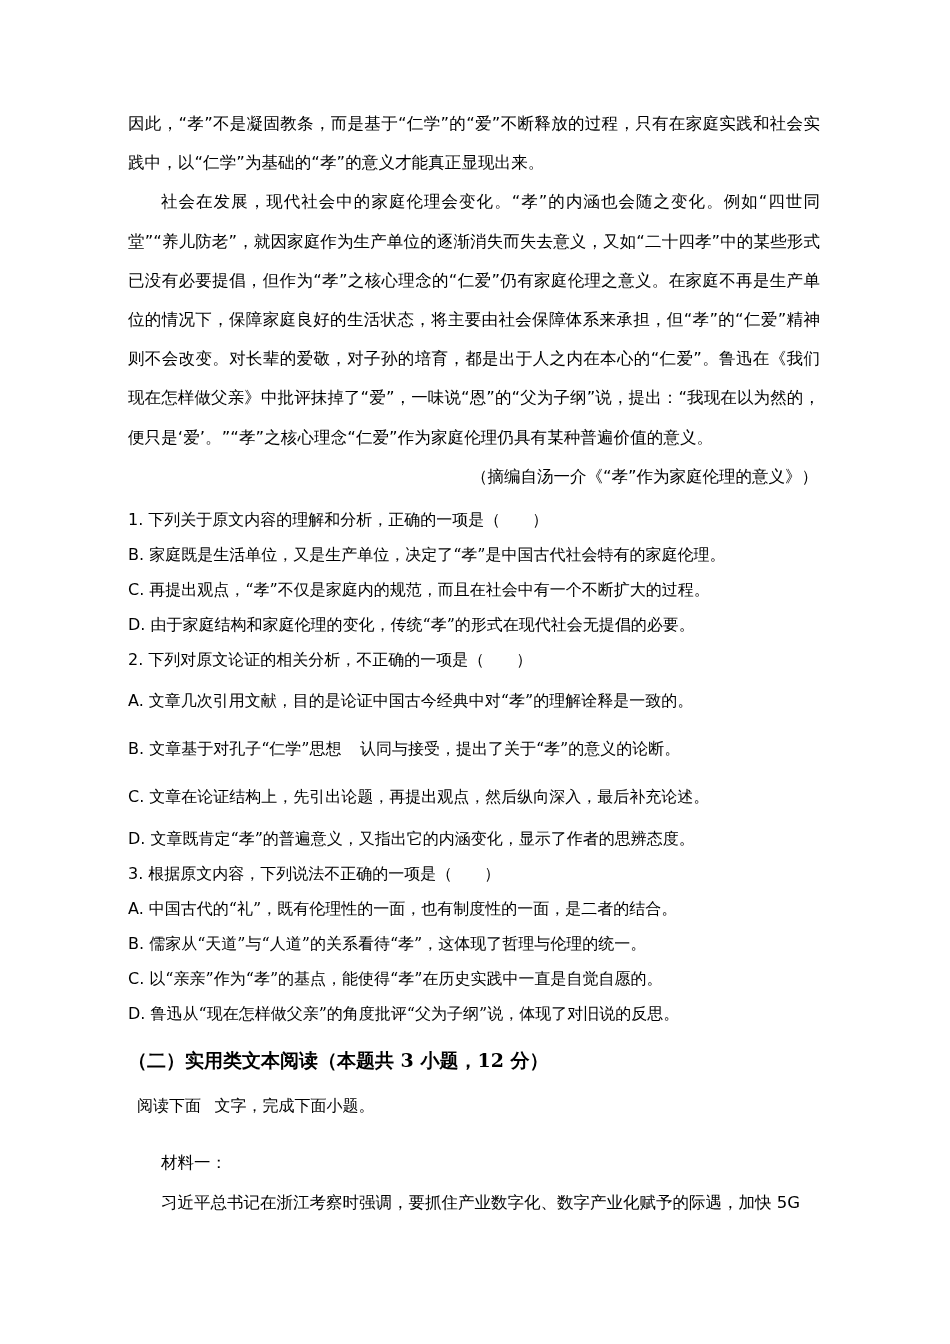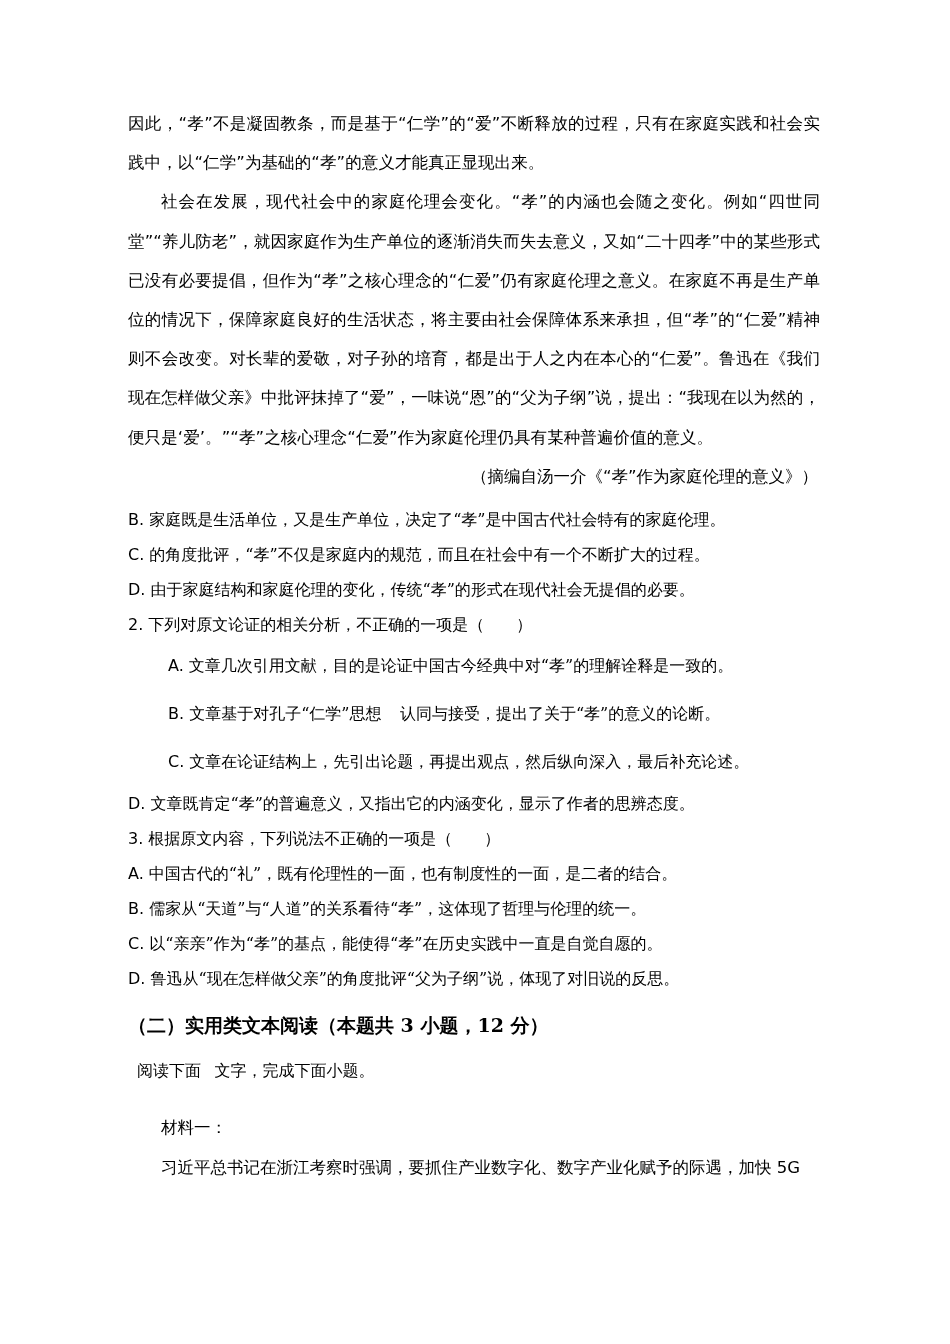--- a/index.html
+++ b/index.html
@@ -63,21 +63,20 @@
     line-height: 35px;
     margin: 0;
     white-space: nowrap;
   }
   .q-line .marker {
     font-family: "DejaVu Sans", "Liberation Sans", sans-serif;
     font-size: 16px;
   }
   .q-line.spaced {
     line-height: 48px;
-    margin-left: 40px;
   }
 
   
   .sec-heading {
     font-family: "DejaVu Serif", "Liberation Serif", serif;
     font-weight: bold;
     font-size: 19px;
     line-height: 38px;
     margin: 0;
     white-space: nowrap;
@@ -122,22 +121,23 @@
 
     <p class="prose">因此，“孝”不是凝固教条，而是基于“仁学”的“爱”不断释放的过程，只有在家庭实践和社会实践中，以“仁学”为基础的“孝”的意义才能真正显现出来。</p>
 
     <p class="prose indent">社会在发展，现代社会中的家庭伦理会变化。“孝”的内涵也会随之变化。例如“四世同堂”“养儿防老”，就因家庭作为生产单位的逐渐消失而失去意义，又如“二十四孝”中的某些形式已没有必要提倡，但作为“孝”之核心理念的“仁爱”仍有家庭伦理之意义。在家庭不再是生产单位的情况下，保障家庭良好的生活状态，将主要由社会保障体系来承担，但“孝”的“仁爱”精神则不会改变。对长辈的爱敬，对子孙的培育，都是出于人之内在本心的“仁爱”。鲁迅在《我们现在怎样做父亲》中批评抹掉了“爱”，一味说“恩”的“父为子纲”说，提出：“我现在以为然的，便只是‘爱’。”“孝”之核心理念“仁爱”作为家庭伦理仍具有某种普遍价值的意义。</p>
 
     <p class="attrib">（摘编自汤一介《“孝”作为家庭伦理的意义》）</p>
 
     <div class="sp-6"></div>
 
     <div class="q-block">
+      <p class="q-line"><span class="marker">1.</span>&nbsp;<span>下列关于原文内容的理解和分析，正确的一项是（　　）</span></p>
       <p class="q-line"><span class="marker">B.</span>&nbsp;<span>家庭既是生活单位，又是生产单位，决定了“孝”是中国古代社会特有的家庭伦理。</span></p>
-      <p class="q-line"><span class="marker">C.</span>&nbsp;<span>的角度批评，“孝”不仅是家庭内的规范，而且在社会中有一个不断扩大的过程。</span></p>
+      <p class="q-line"><span class="marker">C.</span>&nbsp;<span>再提出观点，“孝”不仅是家庭内的规范，而且在社会中有一个不断扩大的过程。</span></p>
       <p class="q-line"><span class="marker">D.</span>&nbsp;<span>由于家庭结构和家庭伦理的变化，传统“孝”的形式在现代社会无提倡的必要。</span></p>
     </div>
 
     <div class="q-block">
       <p class="q-line"><span class="marker">2.</span>&nbsp;<span>下列对原文论证的相关分析，不正确的一项是（　　）</span></p>
       <p class="q-line spaced"><span class="marker">A.</span>&nbsp;<span>文章几次引用文献，目的是论证中国古今经典中对“孝”的理解诠释是一致的。</span></p>
       <p class="q-line spaced"><span class="marker">B.</span>&nbsp;<span>文章基于对孔子“仁学”思想</span><span class="gap-1"></span><span>认同与接受，提出了关于“孝”的意义的论断。</span></p>
       <p class="q-line spaced"><span class="marker">C.</span>&nbsp;<span>文章在论证结构上，先引出论题，再提出观点，然后纵向深入，最后补充论述。</span></p>
       <p class="q-line"><span class="marker">D.</span>&nbsp;<span>文章既肯定“孝”的普遍意义，又指出它的内涵变化，显示了作者的思辨态度。</span></p>
     </div>

